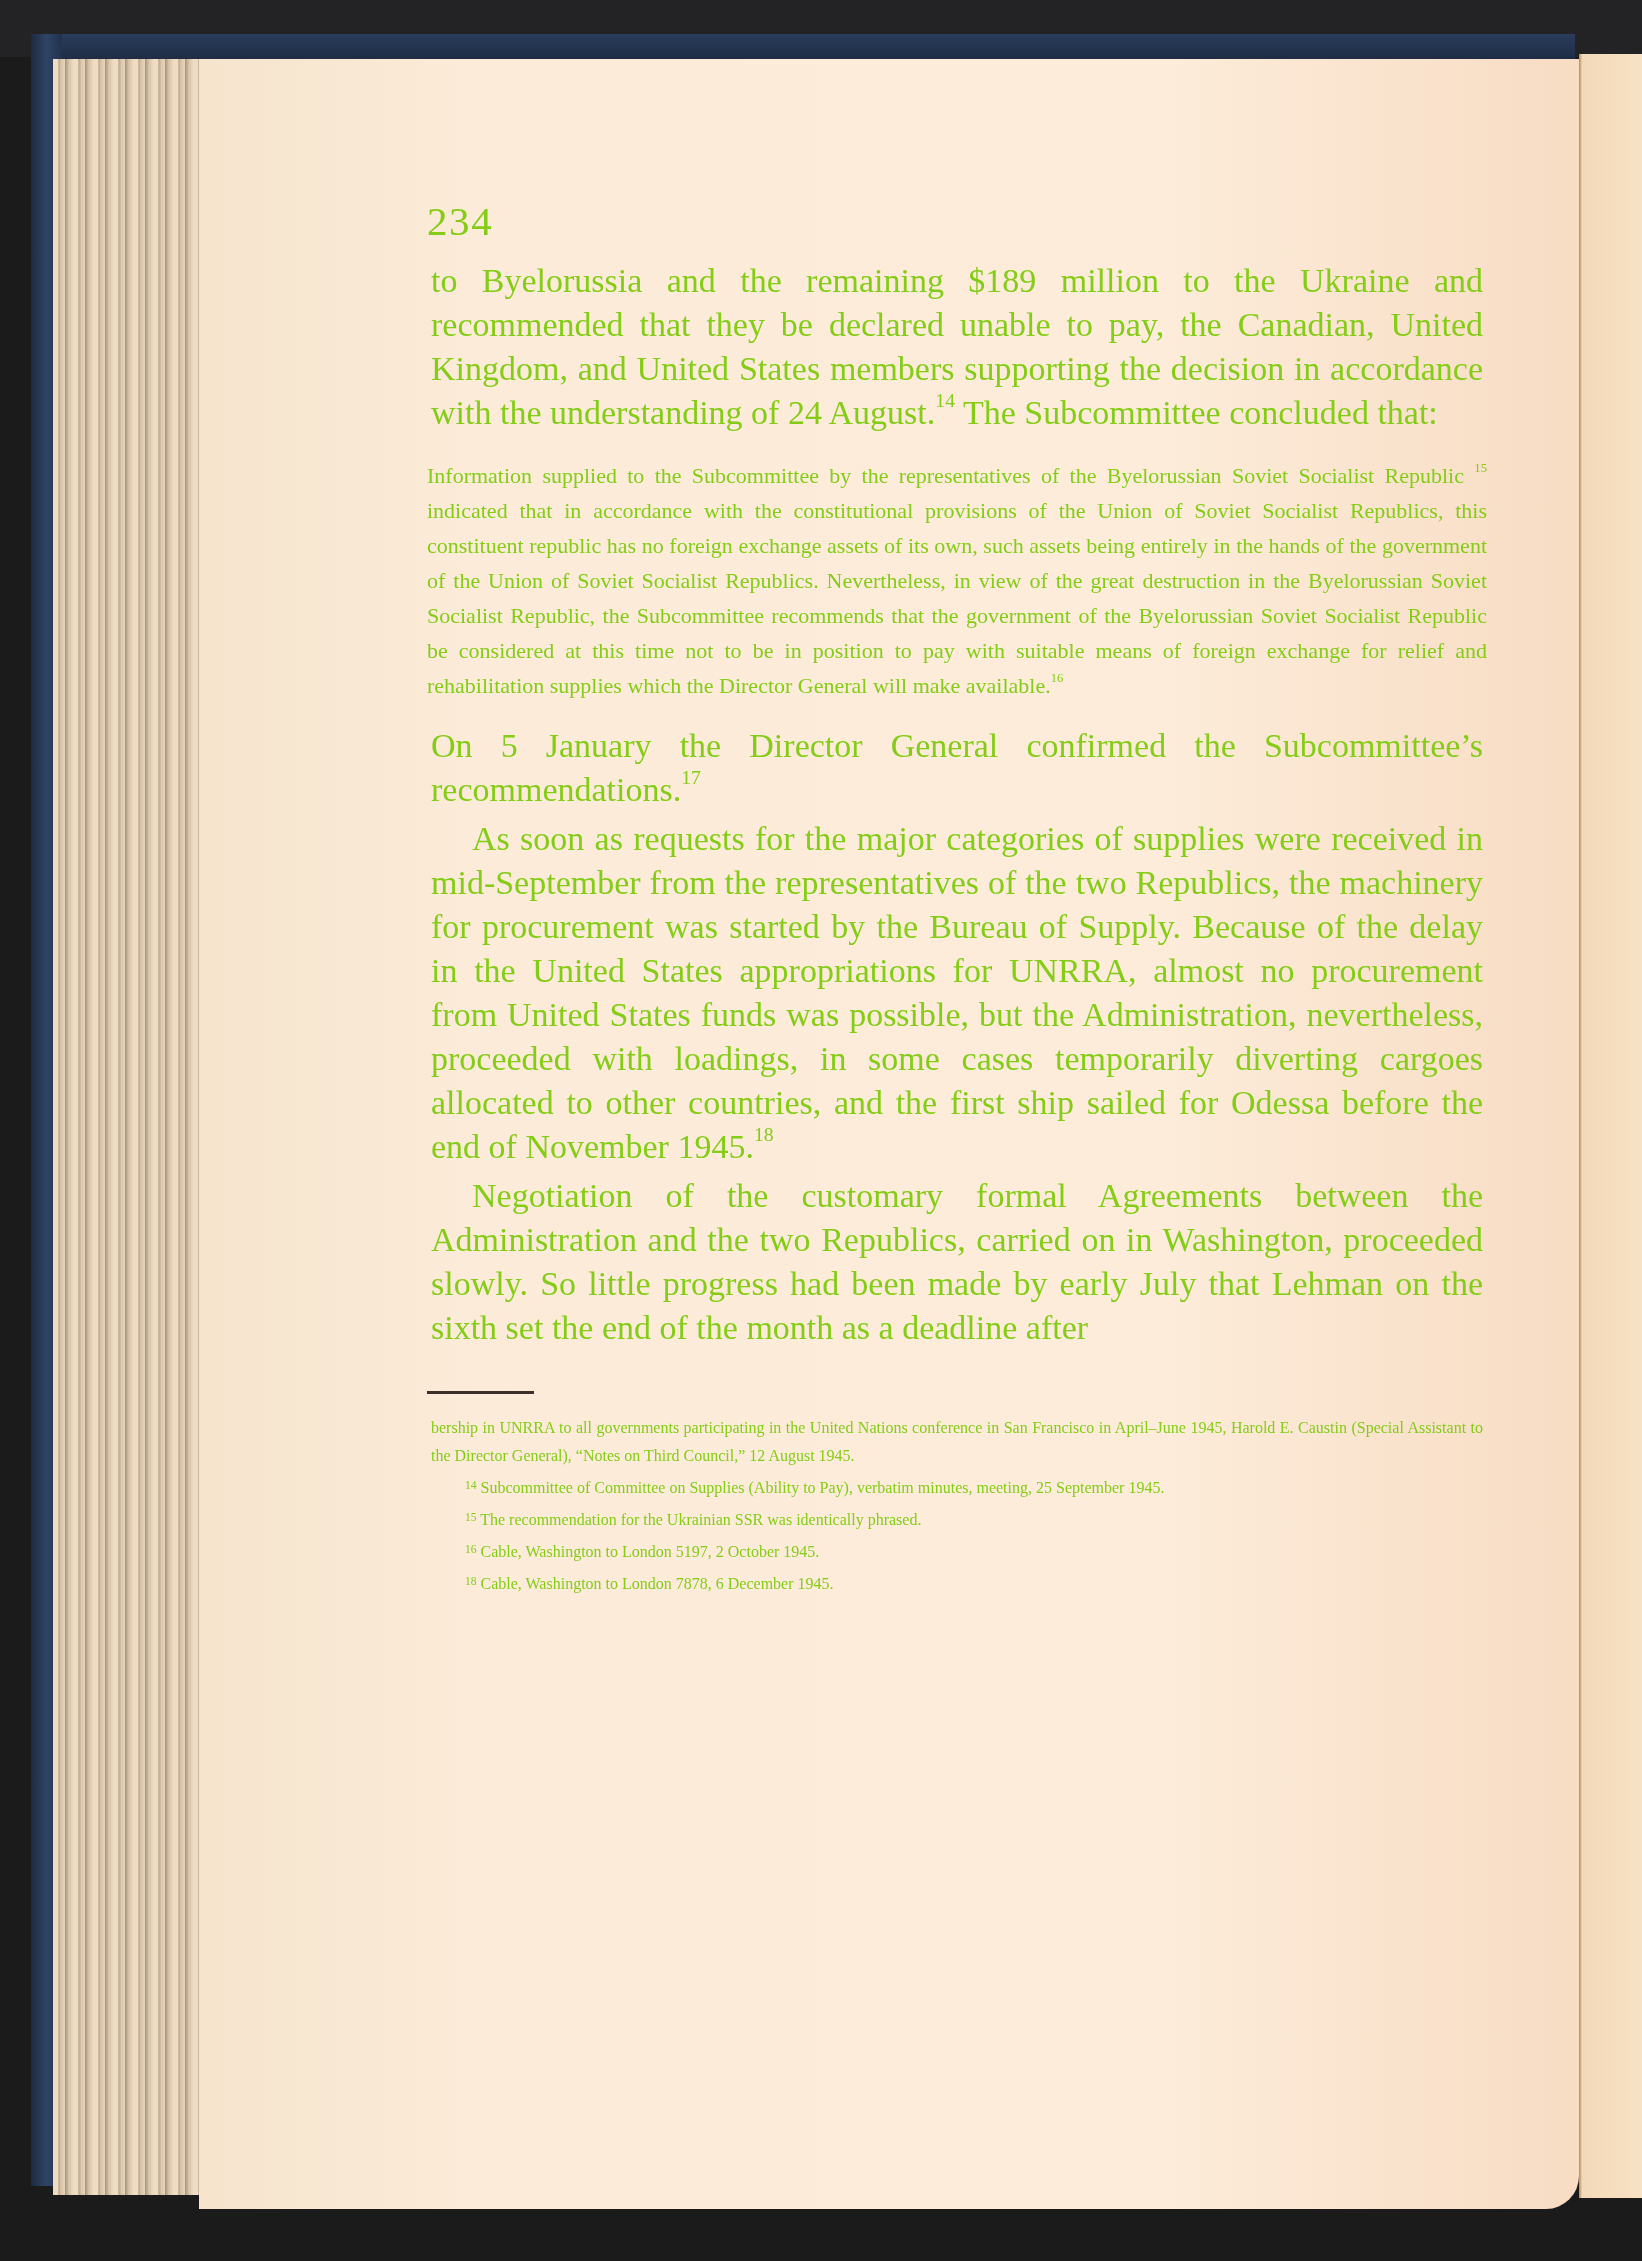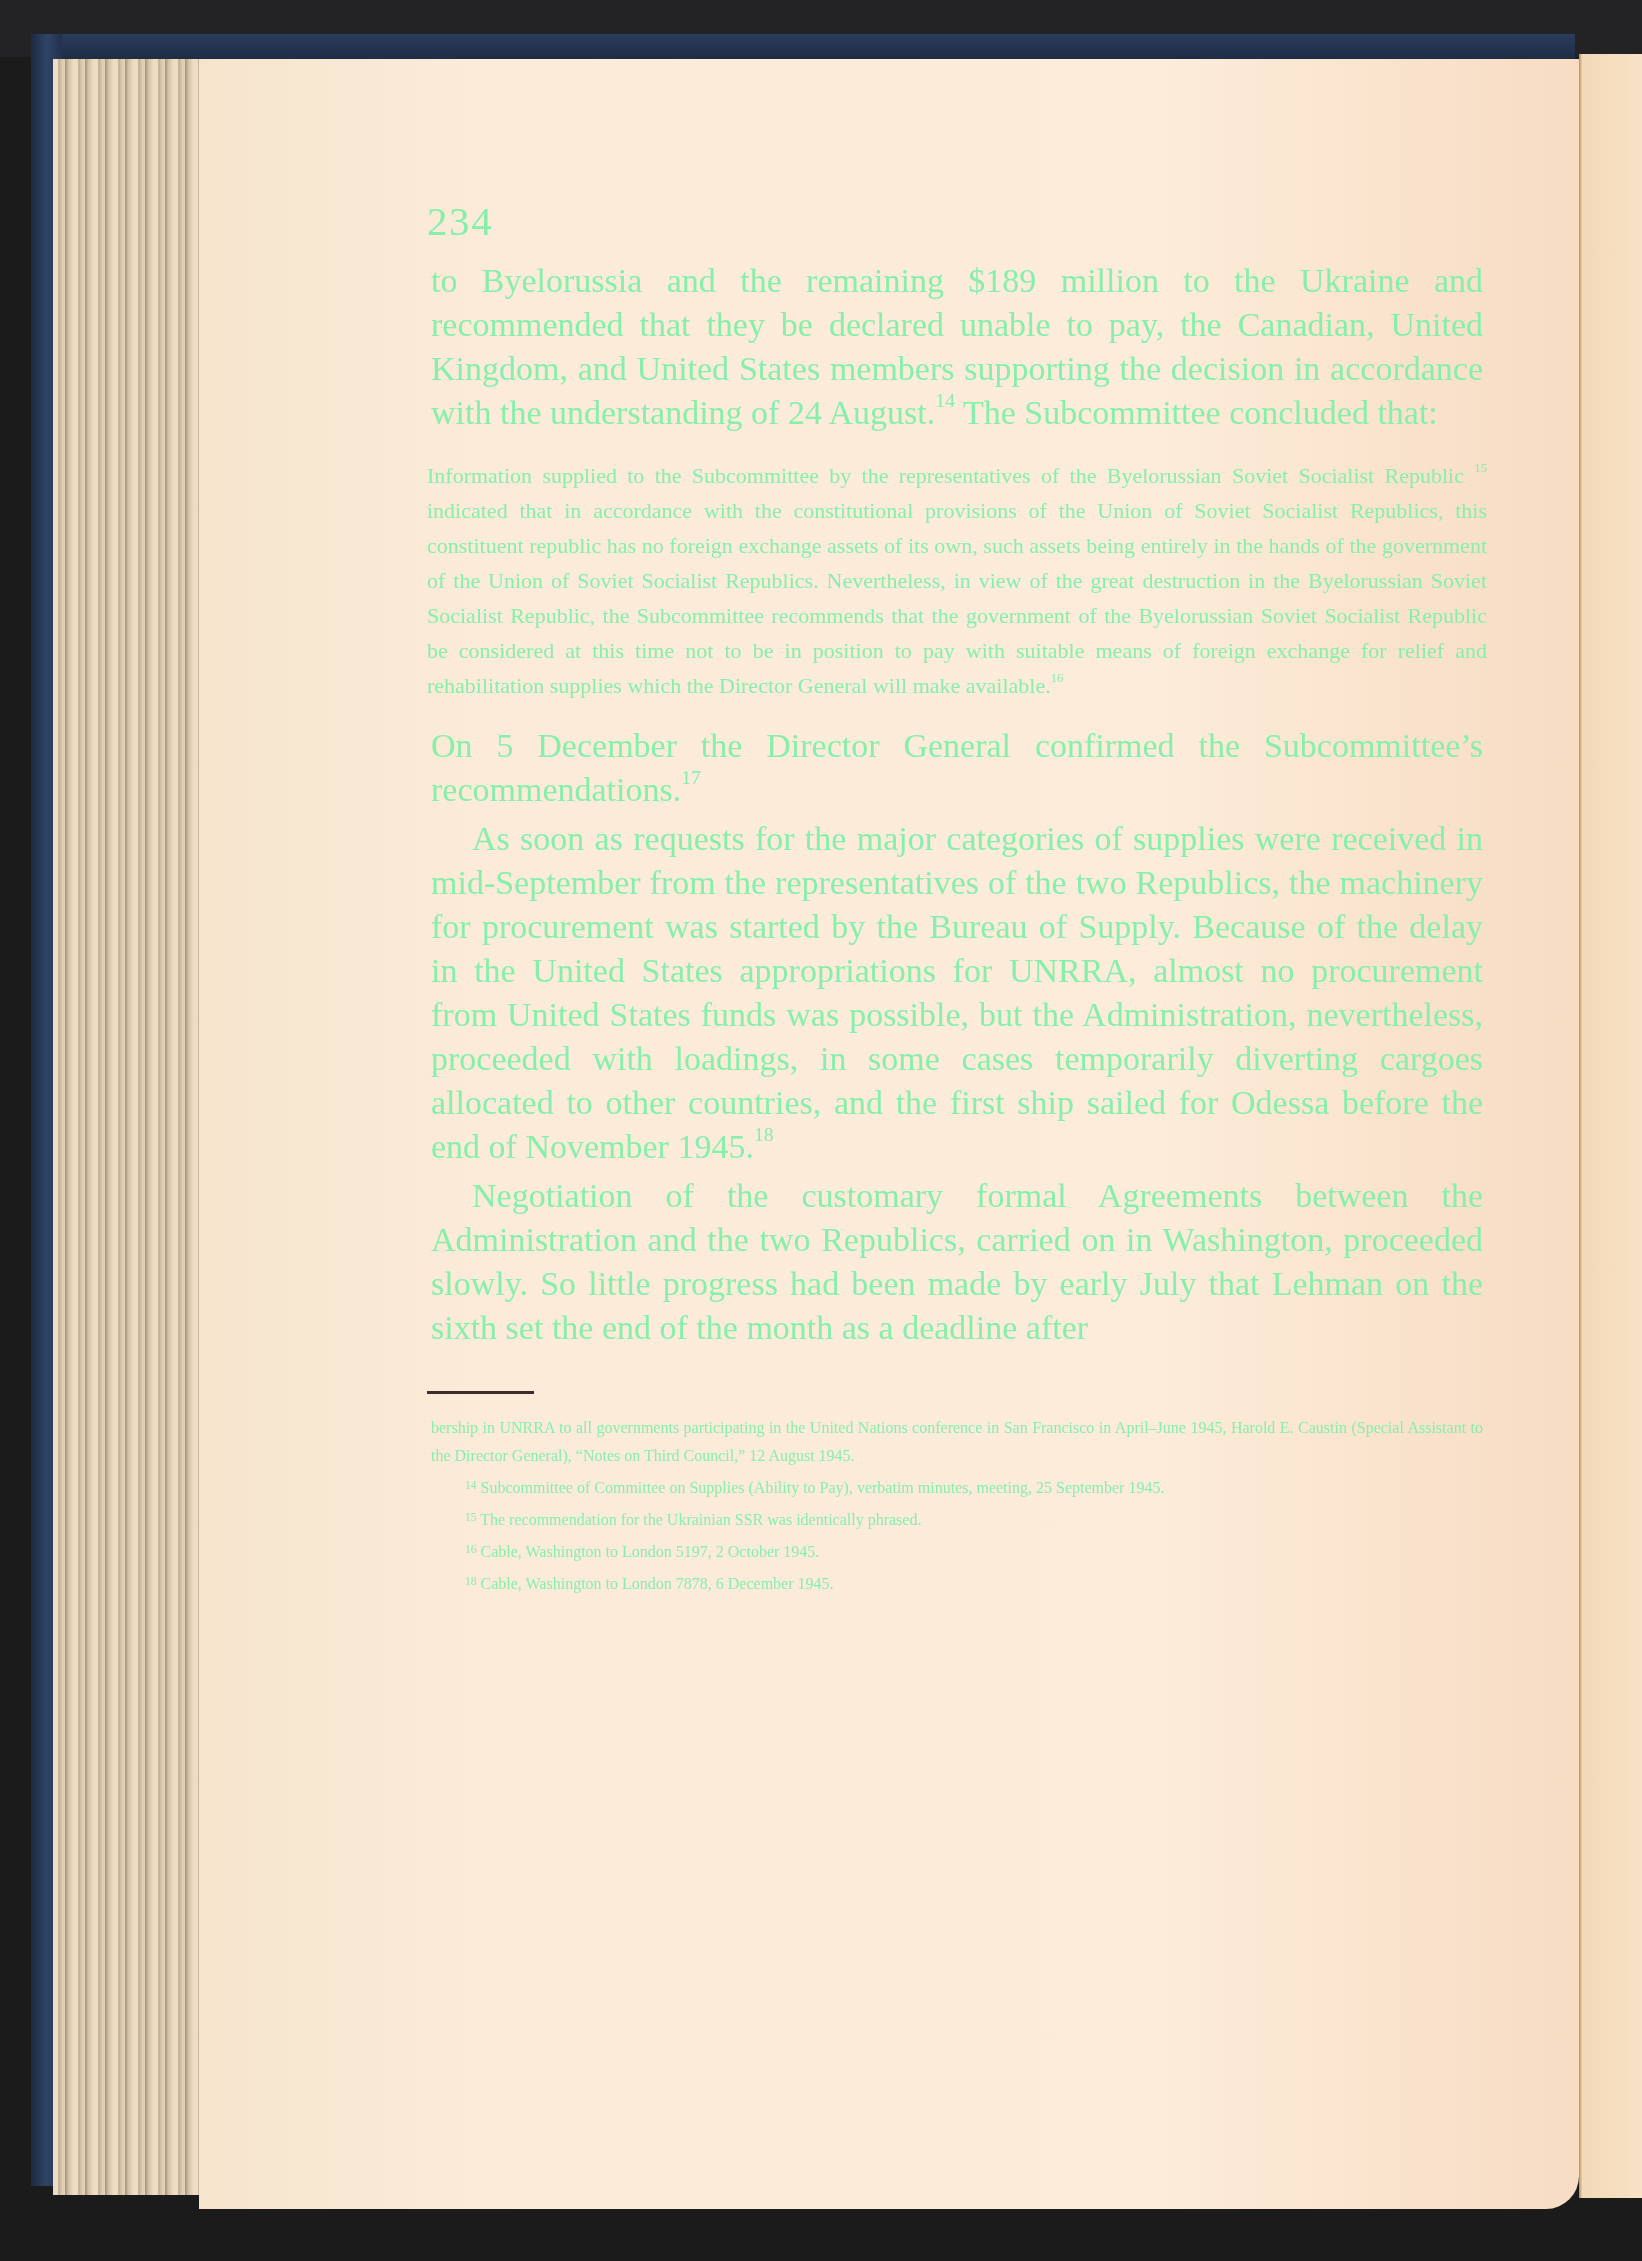--- a/index.html
+++ b/index.html
@@ -27,21 +27,21 @@
       position: absolute; left: 199px; top: 59px; width: 1380px; height: 2150px;
       background: linear-gradient(90deg, #f6e4cd 0%, #fbebd8 20%, #fcecd9 70%, #f8dcc4 100%);
       border-bottom-right-radius: 33px;
     }
     .next-page {
       position: absolute; left: 1579px; top: 54px; width: 64px; height: 2144px;
       background: linear-gradient(90deg, #b58c5c 0px, #f3d9b8 3.3px, #f8e2c6 100%);
     }
     .text {
       position: absolute; left: 427px; top: 197px; width: 1060px;
-      color: #86efac;
+      color: #84cc16;
     }
     .running-head {
       display: flex; align-items: baseline; height: 57px;
       font-size: 41px; margin-bottom: 5px;
     }
     .page-number { width: 214px; letter-spacing: 1.6px; }
     .running-title { letter-spacing: 0.4px; }
     p { margin: 4px; text-align: justify; }
     .body-p { font-size: 34px; line-height: 44px; }
     .body-p.indent { text-indent: 41px; margin-top: 5px; }
@@ -65,21 +65,21 @@
 
 <div class="text">
   <div class="running-head">
     <span class="page-number">234</span>
   </div>
 
   <p class="body-p"><span>to Byelorussia and the remaining $189 million to the Ukraine and recommended that they be declared unable to pay, the Canadian, United Kingdom, and United States members supporting the decision in accordance with the understanding of 24 August.</span><sup>14</sup><span> The Subcommittee concluded that:</span></p>
 
   <p class="quote"><span>Information supplied to the Subcommittee by the representatives of the Byelorussian Soviet Socialist Republic </span><sup>15</sup><span> indicated that in accordance with the constitutional provisions of the Union of Soviet Socialist Republics, this constituent republic has no foreign exchange assets of its own, such assets being entirely in the hands of the government of the Union of Soviet Socialist Republics. Nevertheless, in view of the great destruction in the Byelorussian Soviet Socialist Republic, the Subcommittee recommends that the government of the Byelorussian Soviet Socialist Republic be considered at this time not to be in position to pay with suitable means of foreign exchange for relief and rehabilitation supplies which the Director General will make available.</span><sup>16</sup></p>
 
-  <p class="body-p after-quote"><span>On 5 December the Director General confirmed the Subcommittee’s recommendations.</span><sup>17</sup></p>
+  <p class="body-p after-quote"><span>On 5 January the Director General confirmed the Subcommittee’s recommendations.</span><sup>17</sup></p>
 
   <p class="body-p indent"><span>As soon as requests for the major categories of supplies were received in mid-September from the representatives of the two Republics, the machinery for procurement was started by the Bureau of Supply. Because of the delay in the United States appropriations for UNRRA, almost no procurement from United States funds was possible, but the Administration, nevertheless, proceeded with loadings, in some cases temporarily diverting cargoes allocated to other countries, and the first ship sailed for Odessa before the end of November 1945.</span><sup>18</sup></p>
 
   <p class="body-p indent">Negotiation of the customary formal Agreements between the Administration and the two Republics, carried on in Washington, proceeded slowly. So little progress had been made by early July that Lehman on the sixth set the end of the month as a deadline after</p>
 
   <div class="rule"></div>
 
   <div>
     <p class="fn">bership in UNRRA to all governments participating in the United Nations conference in San Francisco in April–June 1945, Harold E. Caustin (Special Assistant to the Director General), “Notes on Third Council,” 12 August 1945.</p>
     <p class="fn indent"><sup>14</sup> <span>Subcommittee of Committee on Supplies (Ability to Pay), verbatim minutes, meeting, 25 September 1945.</span></p>

